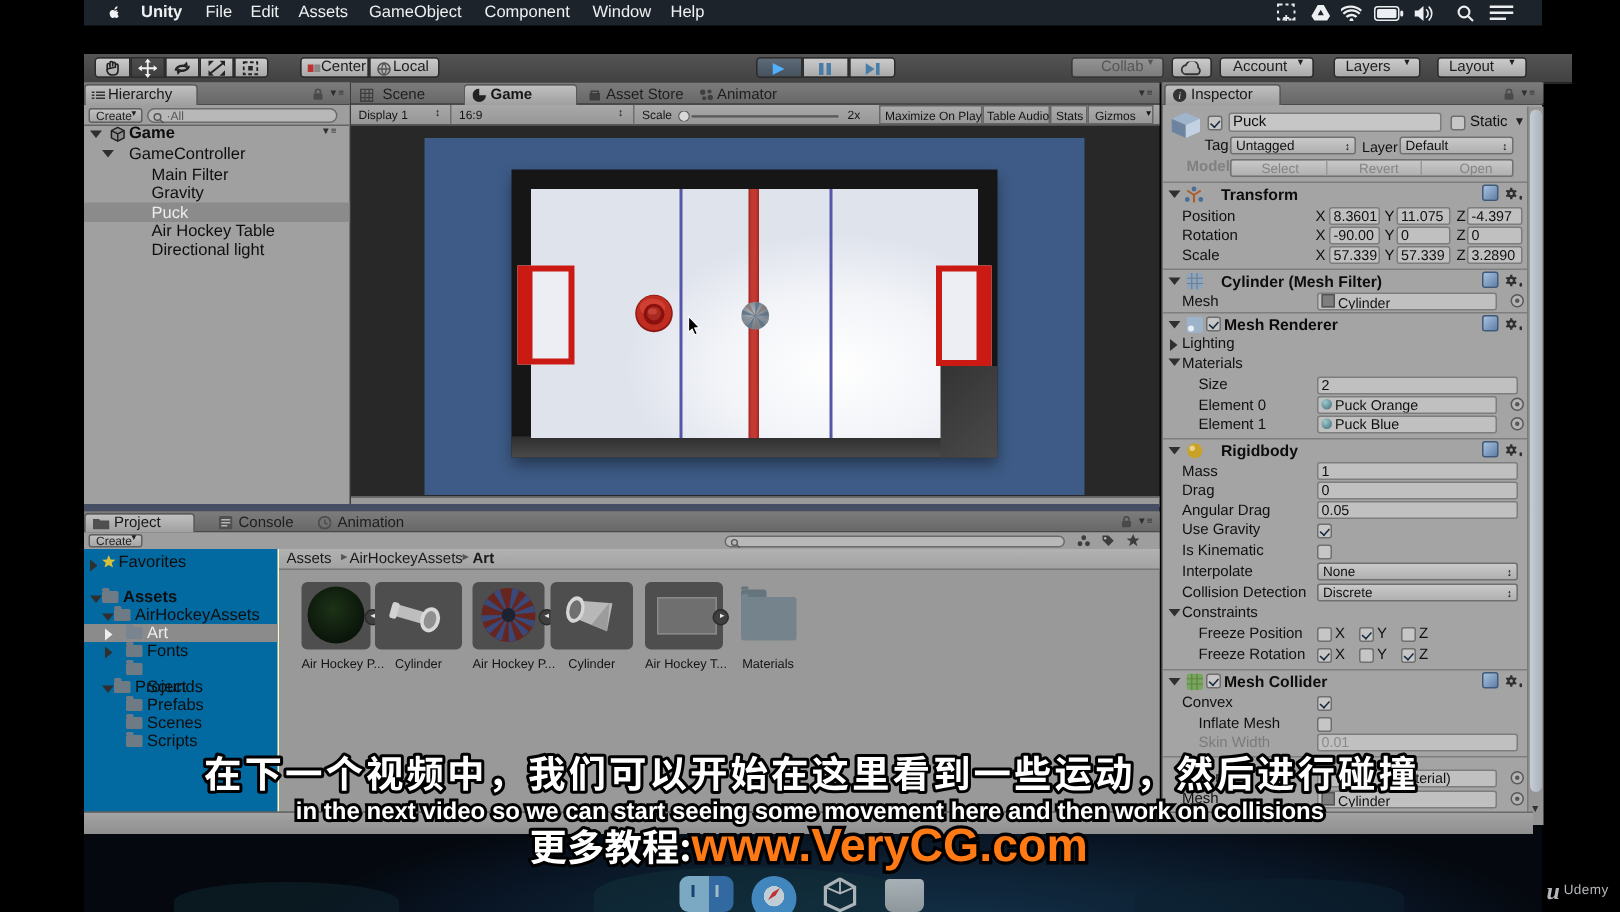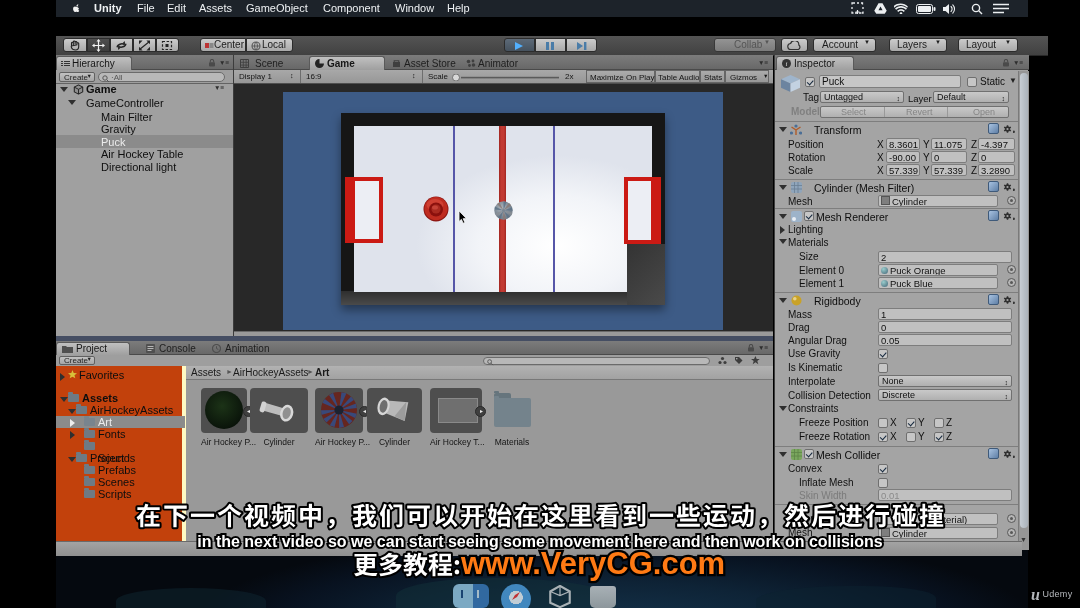--- a/index.html
+++ b/index.html
@@ -50,30 +50,30 @@
 #tsurf{position:absolute;left:13px;top:13px;width:298px;height:166px;
   background:radial-gradient(140px 90px at 68% 72%,#ffffff 0%,#f2f4f8 55%,#dfe3ec 100%);}
 .goal{position:absolute;background:#eceef4;border:4px solid #cb1a14;box-sizing:border-box;}
 .bline{position:absolute;top:0;width:2px;height:166px;background:#5656a8;}
 #redline{position:absolute;left:145px;top:0;width:7px;height:166px;background:linear-gradient(90deg,#a02520,#c23a32 30%,#c23a32 70%,#a02520);}
 
 #insp{left:774px;top:55px;width:254px;height:495px;background:#a4a4a4;border-left:1px solid #3c3c3c;box-sizing:border-box;}
 .ilab{position:absolute;font-size:10px;color:#101010;white-space:nowrap;}
 .ifield{position:absolute;height:12px;background:#c0c0c0;border:1px solid #7d7d7d;border-radius:2px;box-sizing:border-box;font-size:9.5px;color:#101010;padding:0 2px;line-height:11px;white-space:nowrap;overflow:hidden;}
 .idrop{position:absolute;height:12px;background:linear-gradient(180deg,#c9c9c9,#b0b0b0);border:1px solid #707070;border-radius:2px;box-sizing:border-box;font-size:9px;color:#101010;padding:0 3px;line-height:11px;white-space:nowrap;}
-.ihead{position:absolute;font-size:10.5px;font-weight:normal;color:#0d0d0d;white-space:nowrap;}
+.ihead{position:absolute;font-size:10.5px;font-weight:bold;color:#0d0d0d;white-space:nowrap;}
 .isep{position:absolute;left:0;width:253px;height:1px;background:#7e7e7e;}
 .cb{position:absolute;width:10px;height:10px;background:#c6c6c6;border:1px solid #6f6f6f;border-radius:2px;box-sizing:border-box;}
 .cb.on::after{content:"";position:absolute;left:1px;top:1.5px;width:5px;height:2.5px;border-left:1.8px solid #16293f;border-bottom:1.8px solid #16293f;transform:rotate(-48deg);}
 .tgt{position:absolute;width:9px;height:9px;border:1px solid #585858;border-radius:50%;background:#b5b5b5;box-sizing:border-box;}
 .tgt::after{content:"";position:absolute;left:2px;top:2px;width:3px;height:3px;border-radius:50%;background:#585858;}
 .bluedoc{position:absolute;width:11px;height:11px;border-radius:2px;background:linear-gradient(135deg,#a8c2e0,#5f7fa6);border:1px solid #3f5a7a;box-sizing:border-box;}
 
 #proj{left:56px;top:341px;width:717px;height:200px;background:#9c9c9c;}
-#ptree{position:absolute;left:0;top:25px;width:130px;height:175px;background:#c2410c;border-right:4px solid #fef9c3;box-sizing:border-box;padding-left:24px;}
+#ptree{position:absolute;left:0;top:25px;width:130px;height:175px;background:#0369a1;border-right:1px solid #fef9c3;box-sizing:border-box;padding-left:24px;}
 #pcont{position:absolute;left:130px;top:25px;width:587px;height:175px;background:#999999;}
 #pcrumb{position:absolute;left:0;top:0;width:587px;height:14px;background:linear-gradient(180deg,#b2b2b2,#a2a2a2);border-bottom:1px solid #787878;box-sizing:border-box;font-size:10px;color:#1a1a1a;}
 .tile{position:absolute;top:22px;height:45px;background:#4e4e4e;border-radius:4px;}
 .tlab{position:absolute;top:71px;font-size:8.5px;color:#141414;white-space:nowrap;text-align:center;}
 .tcirc{position:absolute;top:40px;width:11px;height:11px;border-radius:50%;background:#3f3f3f;border:1px solid #2a2a2a;box-sizing:border-box;}
 .folder{position:absolute;background:#6e7a84;border-radius:1px;}
 .folder::before{content:"";position:absolute;left:0;top:-2px;width:5px;height:2px;background:inherit;border-radius:1px 1px 0 0;}
 
 #status{left:56px;top:541px;width:966px;height:15px;background:linear-gradient(180deg,#a3a3a3,#8f8f8f);border-top:1px solid #6a6a6a;box-sizing:border-box;}
 

